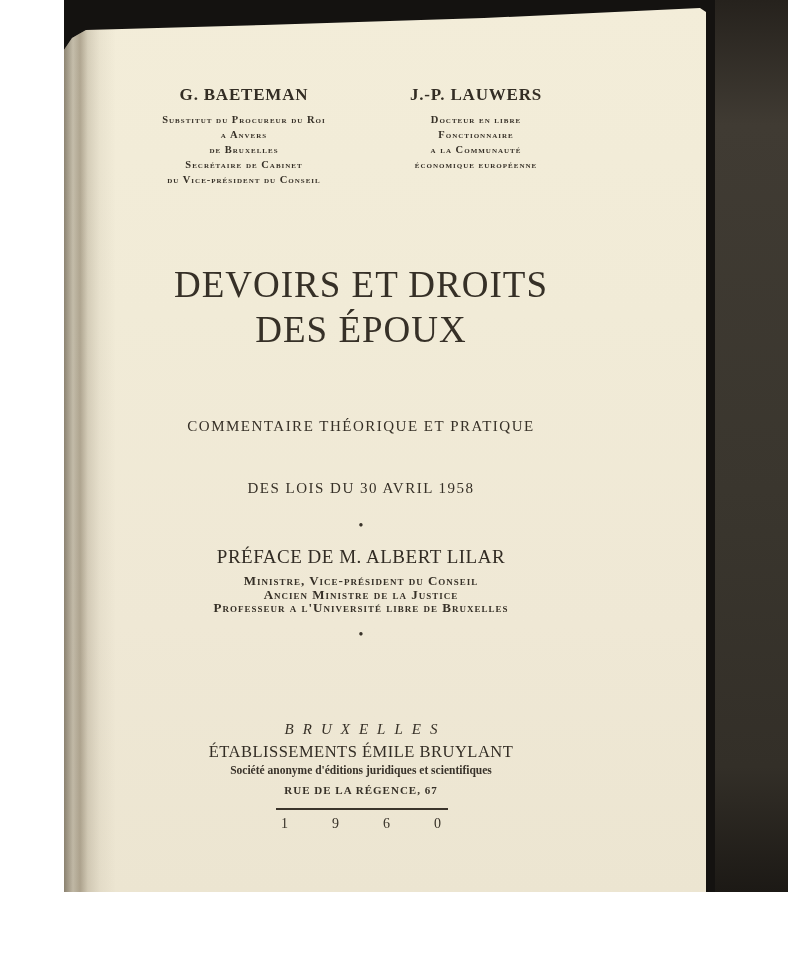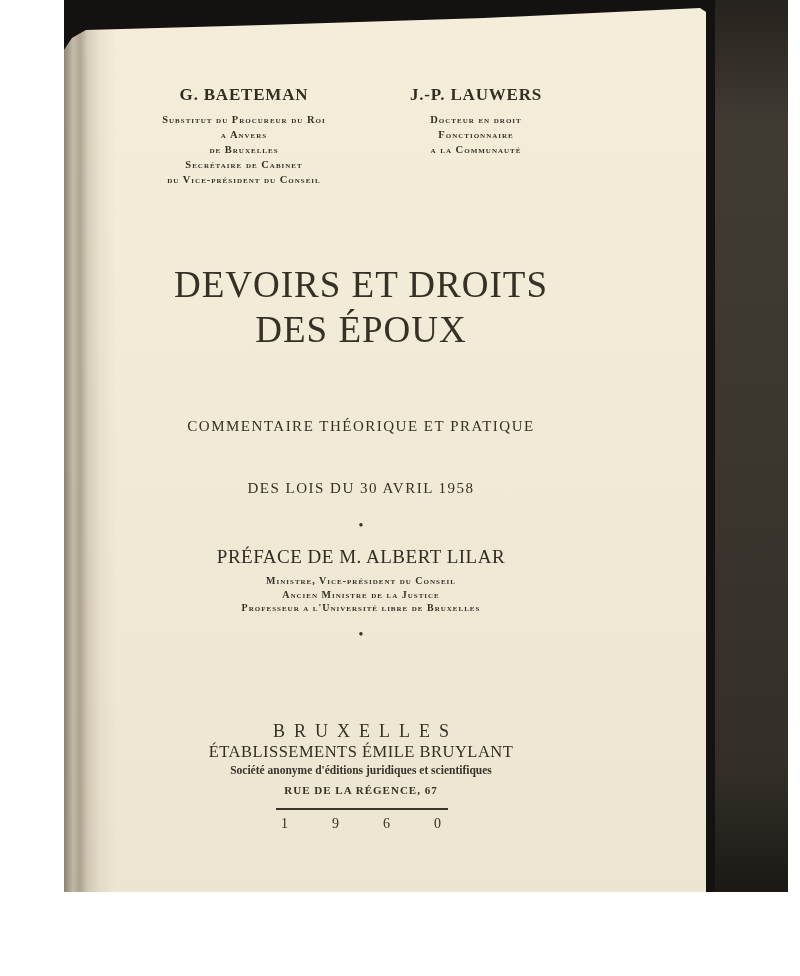--- a/index.html
+++ b/index.html
@@ -45,25 +45,25 @@
   
   .title{top:262px;font-size:37px;line-height:45px;letter-spacing:1px;color:#2f2a23;}
   .title div{position:static;}
   .subtitle{top:376px;font-size:15px;line-height:21.5px;letter-spacing:1.5px;color:#38322a;}
   .subtitle div{position:static;white-space:nowrap;margin-top:40px;}
   
   .dot{font-size:8px;line-height:8px;color:#3a342b;}
   .dot1{top:521px;} .dot2{top:630px;}
   
   .preface-h{top:546px;font-size:19px;letter-spacing:.5px;color:#322c24;text-align:center;}
-  .preface-lines{top:574px;font-size:10px;line-height:13.5px;font-weight:bold;
+  .preface-lines{top:574px;font-size:13px;line-height:13.5px;font-weight:bold;
                  font-variant:small-caps;letter-spacing:1px;color:#3c362c;}
   .preface-lines div{position:static;white-space:nowrap;}
   
-  .imprint-city{top:721px;font-size:18px;}
+  .imprint-city{top:721px;font-size:15px;font-style:italic;}
   .imprint-city span{position:static;letter-spacing:9px;margin-right:-9px;}
   .imprint-pub{top:742px;font-size:16.5px;letter-spacing:.5px;color:#332d25;}
   .imprint-co{top:764px;font-size:11.5px;font-weight:bold;color:#38322a;}
   .imprint-addr{top:784px;font-size:11px;font-weight:bold;letter-spacing:1px;}
   .rule{left:212px;top:808px;width:172px;height:2px;background:#3a342b;}
   .imprint-year{top:816px;font-size:14px;}
   .imprint-year span{position:static;letter-spacing:44px;margin-right:-44px;}
   
   .mdd{position:absolute;left:567px;top:918px;width:82px;z-index:5;}
   .mdd-word{font-family:Liberation Mono, monospace;font-weight:bold;font-size:38px;
@@ -89,23 +89,24 @@
         <div class="cred-line">a Anvers</div>
         <div class="cred-line">de Bruxelles</div>
         <div class="cred-line">Secrétaire de Cabinet</div>
         <div class="cred-line">du Vice-président du Conseil</div>
       </div>
     </div>
 
     <div class="col-right">
       <div class="author-name">J.-P. LAUWERS</div>
       <div class="creds">
-        <div class="cred-line">Docteur en droit</div>
+        <div class="cred-line">Docteur en libre</div>
         <div class="cred-line">Fonctionnaire</div>
         <div class="cred-line">a la Communauté</div>
+        <div class="cred-line">économique européenne</div>
       </div>
     </div>
 
     <div class="title centered">
       <div>DEVOIRS ET DROITS</div>
       <div>DES ÉPOUX</div>
     </div>
 
     <div class="subtitle centered">
       <div>COMMENTAIRE THÉORIQUE ET PRATIQUE</div>

